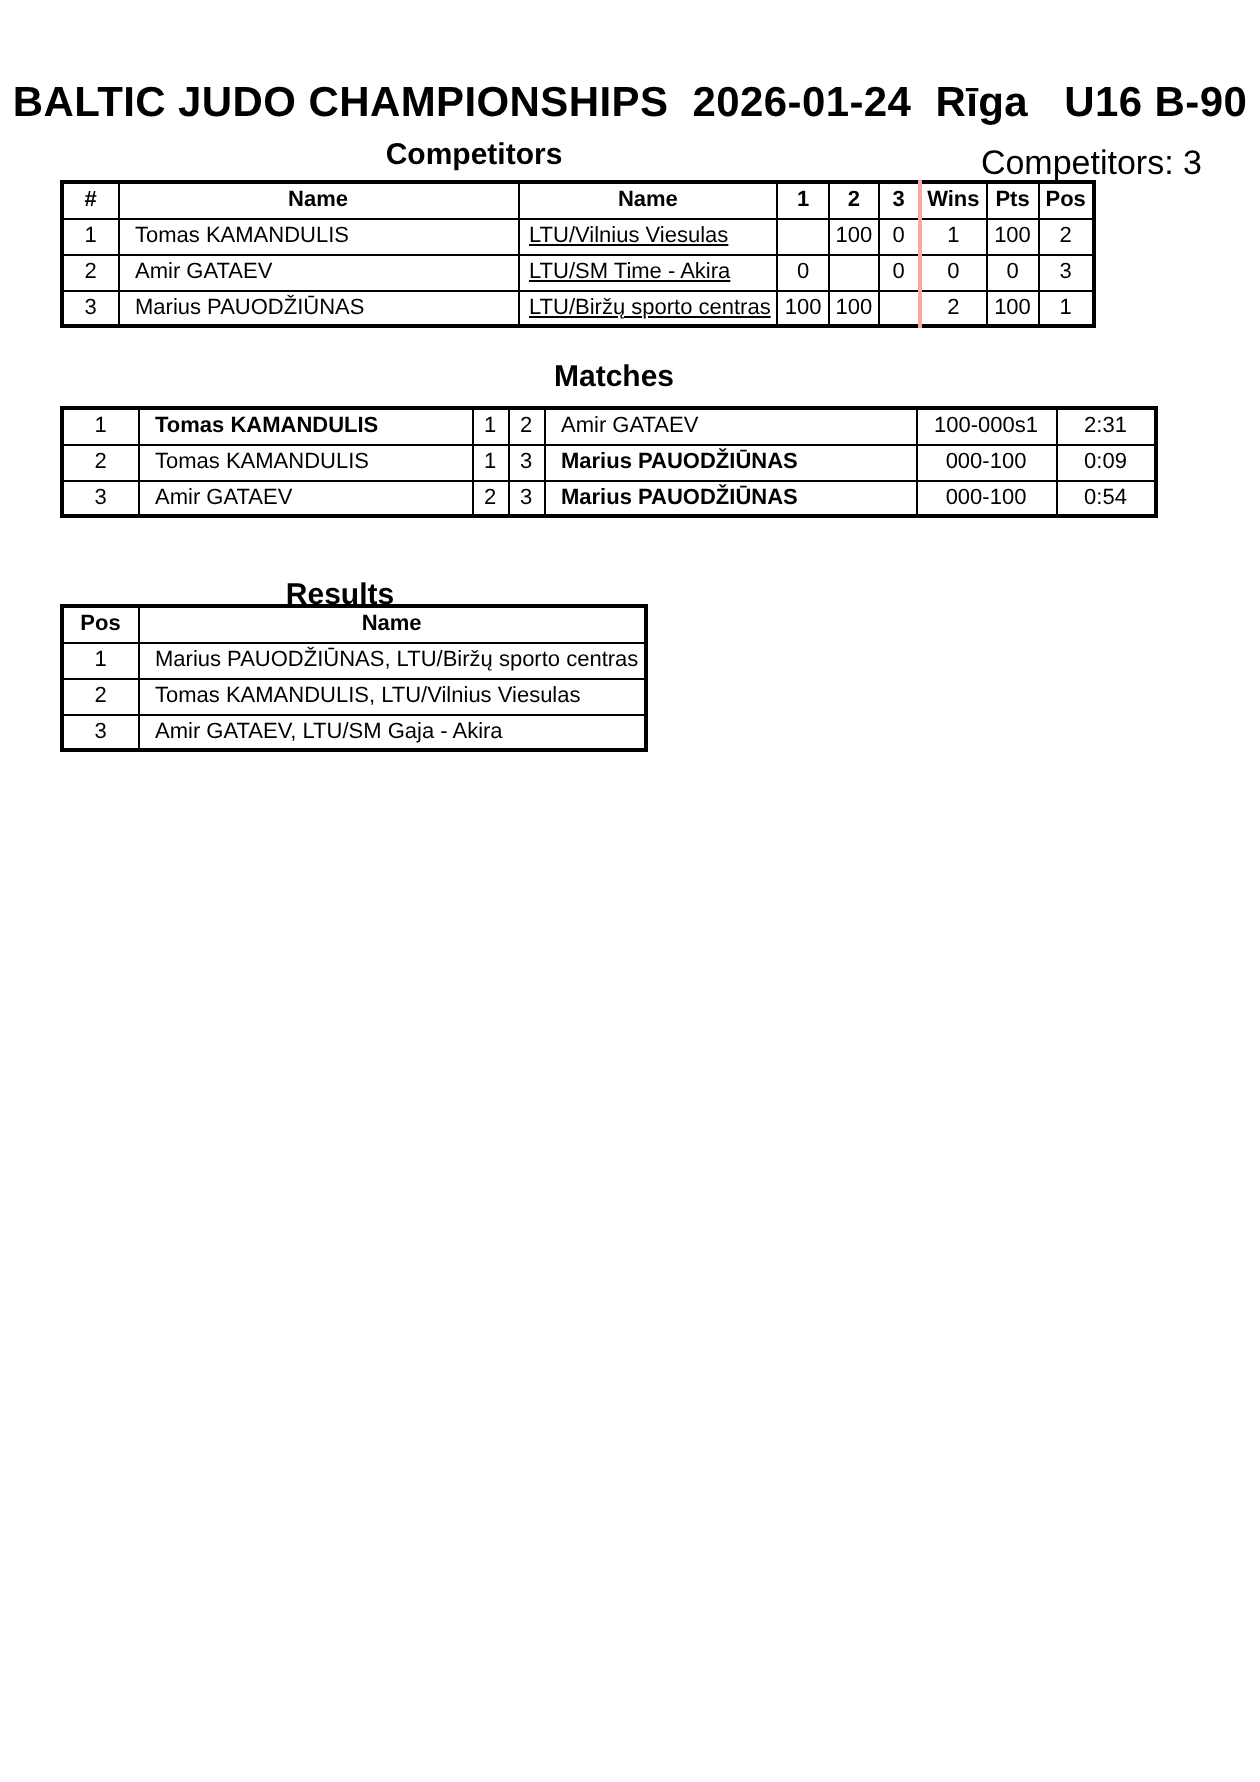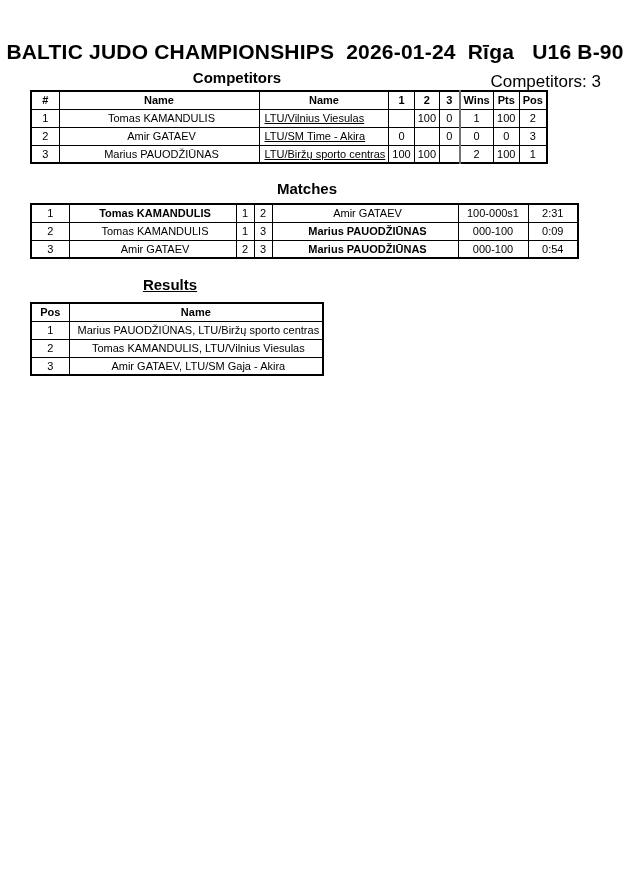--- a/index.html
+++ b/index.html
@@ -33,23 +33,23 @@
     font-size: 11px;
   }
   th, td {
     border: 1px solid #000;
     height: 18px; padding: 0 3px;
     overflow: hidden; white-space: nowrap;
     font-weight: normal; text-align: center;
     font-size: 11px; line-height: 16px;
   }
   th { font-weight: bold; }
-  .left { text-align: center; padding-left: 8px; }
+  .left { text-align: left; padding-left: 8px; }
   .club { text-align: left; padding-left: 5px; text-decoration: underline; }
-  .thick-left { border-left: 2px solid #737373; }
+  .thick-left { border-left: 2px solid #fca5a5; }
   .bold { font-weight: bold; }
 
   #competitors-table { top: 90px; left: 30px; }
   #matches-table     { top: 203px; left: 30px; }
   #results-table     { top: 302px; left: 30px; }
 </style>
 </head>
 <body>
 
 <div class="page">
@@ -155,21 +155,21 @@
       <td class="left">Amir GATAEV</td>
       <td>2</td>
       <td>3</td>
       <td class="left bold">Marius PAUODŽIŪNAS</td>
       <td>000-100</td>
       <td>0:54</td>
     </tr>
   </tbody>
     </table>
 
-  <span class="section-label" style="left:170px; top:276px;text-decoration:underline;">Results</span>
+  <span class="section-label" style="left:170px; top:289px;">Results</span>
 
   <table id="results-table">
     <colgroup>
       <col style="width:38px">
         <col style="width:247px">
     </colgroup>
     <tbody>
         <tr>
       <th>Pos</th>
       <th>Name</th>

